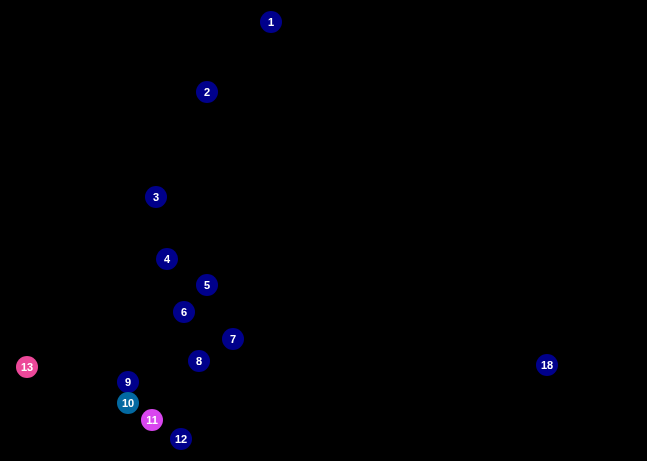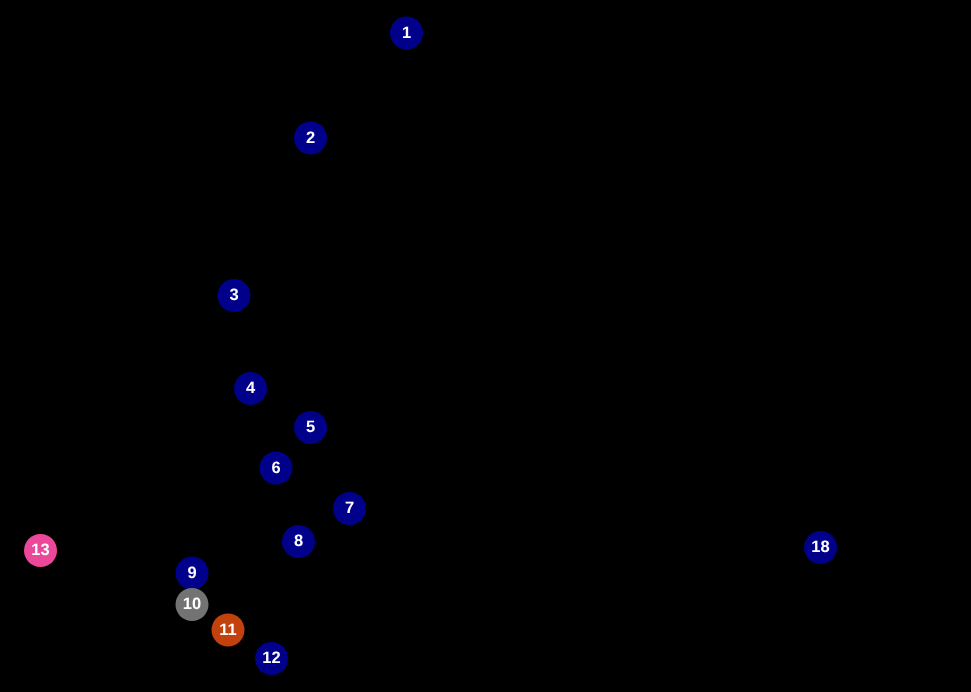--- a/index.html
+++ b/index.html
@@ -40,18 +40,18 @@
 <div id="canvas" style="background: rgb(0, 0, 0);">
     <div class="node" style="left: 271px; top: 22px; background: rgb(0, 0, 139); color: rgb(255, 255, 255);">1</div>
     <div class="node" style="left: 207px; top: 92px; background: rgb(0, 0, 139); color: rgb(255, 255, 255);">2</div>
     <div class="node" style="left: 156px; top: 197px; background: rgb(0, 0, 139); color: rgb(255, 255, 255);">3</div>
     <div class="node" style="left: 167px; top: 259px; background: rgb(0, 0, 139); color: rgb(255, 255, 255);">4</div>
     <div class="node" style="left: 207px; top: 285px; background: rgb(0, 0, 139); color: rgb(255, 255, 255);">5</div>
     <div class="node" style="left: 184px; top: 312px; background: rgb(0, 0, 139); color: rgb(255, 255, 255);">6</div>
     <div class="node" style="left: 233px; top: 339px; background: rgb(0, 0, 139); color: rgb(255, 255, 255);">7</div>
     <div class="node" style="left: 199px; top: 361px; background: rgb(0, 0, 139); color: rgb(255, 255, 255);">8</div>
     <div class="node" style="left: 128px; top: 382px; background: rgb(0, 0, 139); color: rgb(255, 255, 255);">9</div>
-    <div class="node" style="left: 128px; top: 403px; background: #737373; color: rgb(255, 255, 255);">10</div>
-    <div class="node" style="left: 152px; top: 420px; background: #c2410c; color: rgb(255, 255, 255);">11</div>
+    <div class="node" style="left: 128px; top: 403px; background: #0369a1; color: rgb(255, 255, 255);">10</div>
+    <div class="node" style="left: 152px; top: 420px; background: #d946ef; color: rgb(255, 255, 255);">11</div>
     <div class="node" style="left: 181px; top: 439px; background: rgb(0, 0, 139); color: rgb(255, 255, 255);">12</div>
     <div class="node" style="left: 27px; top: 367px; background: #ec4899; color: rgb(255, 255, 255);">13</div>
     <div class="node" style="left: 547px; top: 365px; background: rgb(0, 0, 139); color: rgb(255, 255, 255);">18</div>
   </div>
 
 </body></html>

